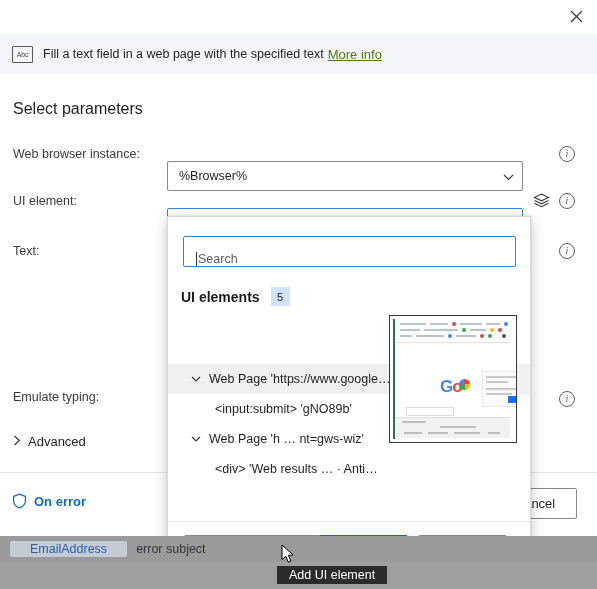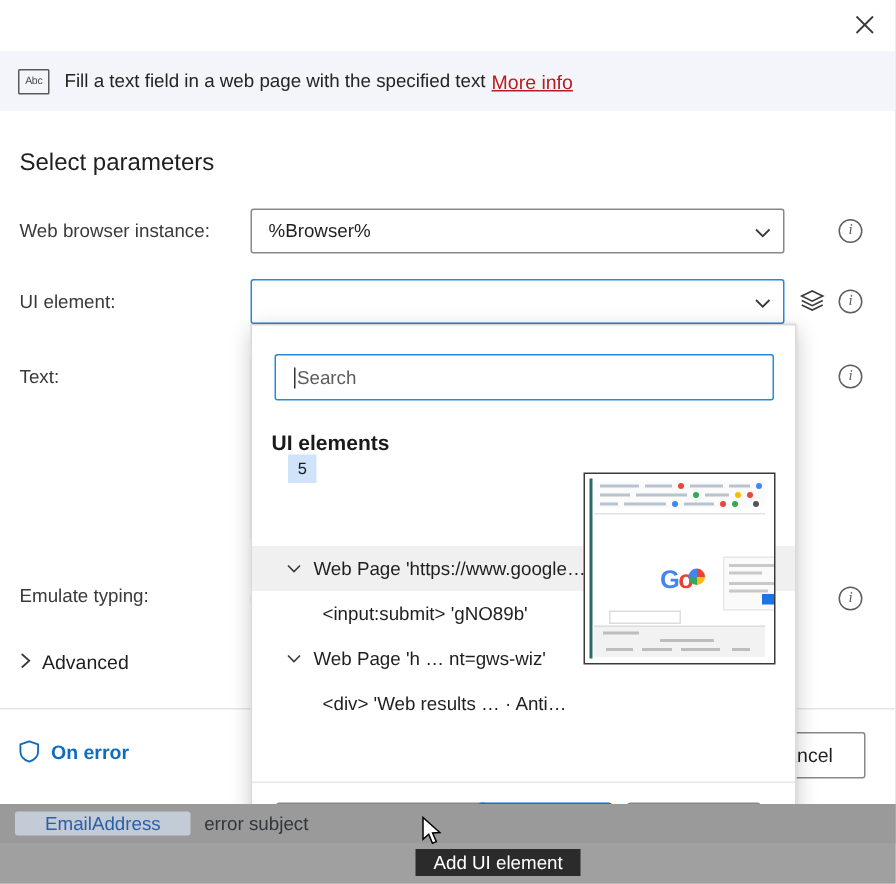--- a/index.html
+++ b/index.html
@@ -82,21 +82,21 @@
     color: #4a4a4a;
     background: #f3f5fb;
     letter-spacing: -0.2px;
   }
   .infobar-text {
     margin-left: 10px;
     font-size: 12.5px;
     color: #242424;
   }
   .infobar-link {
-    color: #b91c1c;
+    color: #4d7c0f;
     text-decoration: underline;
     margin-left: 4px;
     cursor: pointer;
   }
 
   
   .section-title {
     position: absolute;
     left: 13px;
     top: 100px;
@@ -113,20 +113,21 @@
   }
   .field {
     position: absolute;
     height: 30px;
     background: #ffffff;
     border: 1px solid #8a8886;
     border-radius: 2px;
     display: flex;
     align-items: center;
     box-sizing: border-box;
+    margin-top: 22px;
   }
   .field.focused { border: 1.6px solid #2b88d8; }
   .field-value {
     margin-left: 11px;
     font-size: 12.5px;
     color: #201f1e;
   }
   .chev {
     position: absolute;
     right: 8px;
@@ -267,40 +268,39 @@
     position: absolute;
     left: 15px;
     top: 19px;
     width: 333px;
     height: 31px;
     border: 1.4px solid #2b88d8;
     border-radius: 2px;
     background: #fff;
     box-sizing: border-box;
     display: flex;
-    align-items: center;
+    align-items: flex-end;
   }
   .search-caret {
     width: 1px;
     height: 14px;
     background: #333;
     margin-left: 12px;
   }
   .search-ph {
     font-size: 12.5px;
     color: #5c5c5c;
     margin-left: 1px;
   }
   .ui-elements-head {
     position: absolute;
     left: 13px;
     top: 70px;
     display: flex;
-    align-items: flex-start;
-    flex-direction: column;
+    align-items: center;
   }
   .ui-elements-title {
     font-size: 14px;
     font-weight: bold;
     color: #1b1a19;
   }
   .count-badge {
     margin-left: 11px;
     min-width: 19px;
     height: 19px;

